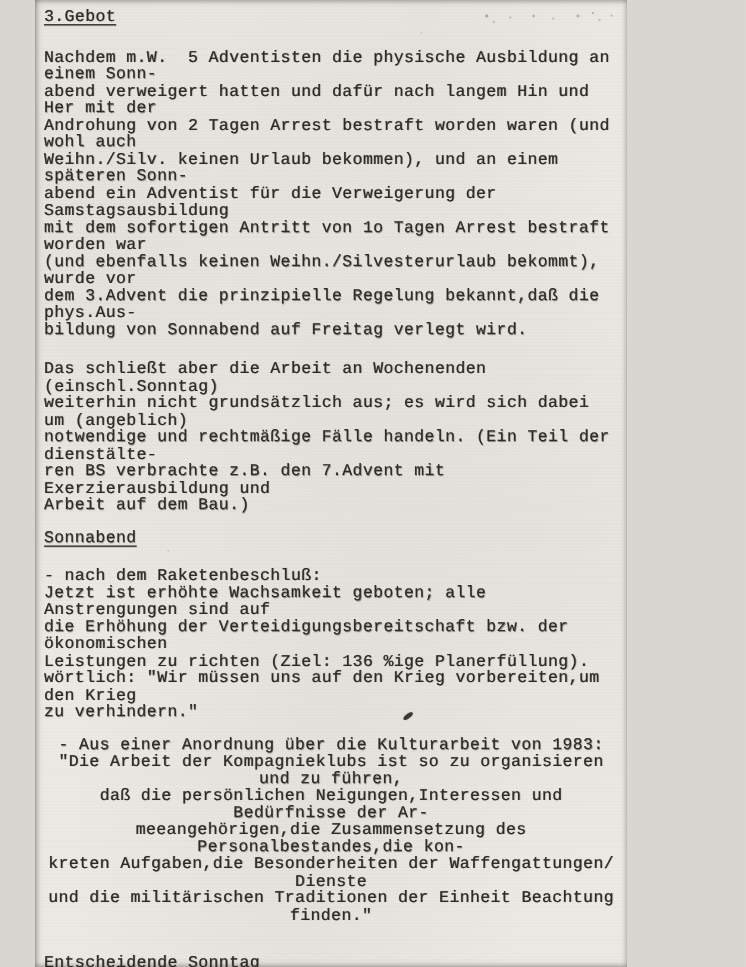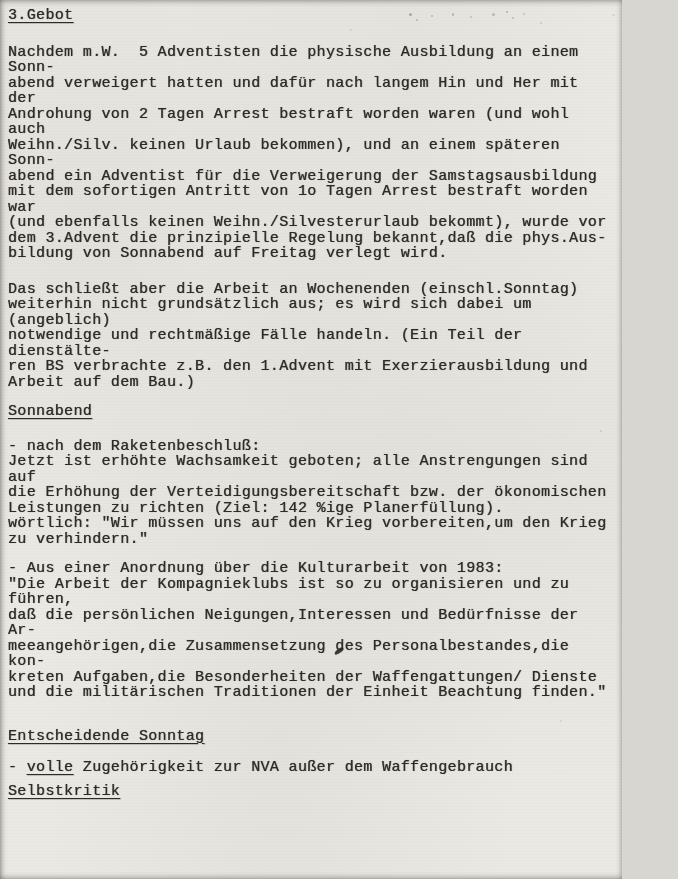--- a/index.html
+++ b/index.html
@@ -8,21 +8,21 @@
   }
   html, body {
     margin: 0;
     padding: 0;
     width: 678px;
     height: 879px;
     background: #d8d6d1;
   }
   .page {
     position: relative;
-    width: 622px;
+    width: 538px;
     height: 879px;
     box-sizing: border-box;
     padding: 8px 8px 0 8px;
     background:
       radial-gradient(ellipse at 15% 25%, rgba(120,114,104,0.07), transparent 42%),
       radial-gradient(ellipse at 82% 55%, rgba(110,104,94,0.06), transparent 46%),
       radial-gradient(ellipse at 45% 85%, rgba(104,98,88,0.06), transparent 50%),
       radial-gradient(ellipse at 65% 10%, rgba(104,98,88,0.05), transparent 40%),
       repeating-linear-gradient(0deg, rgba(60,55,48,0.015) 0 1px, transparent 1px 3px),
       var(--paper);
@@ -30,20 +30,21 @@
       inset 3px 0 7px -3px rgba(70,64,56,0.55),
       inset 0 3px 7px -3px rgba(70,64,56,0.40),
       inset -2px 0 6px -2px rgba(70,64,56,0.28),
       inset 0 -3px 6px -2px rgba(70,64,56,0.30);
     overflow: hidden;
     font-family: "Liberation Mono", "DejaVu Sans Mono", monospace;
     font-size: 15px;
     letter-spacing: 0.35px;
     line-height: 15.5px;
     color: var(--ink);
+    margin-left: 32px;
   }
   .text-layer {
     position: relative;
     filter: blur(0.22px);
   }
   .para, .heading {
     white-space: pre-wrap;
     margin: 0;
     text-shadow:
       0.5px 0.4px 0.7px rgba(46,42,37,0.55),
@@ -60,21 +61,21 @@
     text-decoration: underline;
     text-decoration-thickness: 1.4px;
     text-underline-offset: 3px;
   }
   
   .mb-21 { margin-bottom: 21px; }
   .mb-20 { margin-bottom: 20px; }
   .mb-19 { margin-bottom: 19px; }
   .mb-16 { margin-bottom: 16px; }
   .mb-14 { margin-bottom: 14px; }
-  .mb-28 { margin-bottom: 28px; }
+  .mb-28 { margin-bottom: 28px; text-align: center; }
   .mb-9  { margin-bottom: 9px; }
   .mb-8  { margin-bottom: 8px; }
   
   .speck {
     position: absolute;
     border-radius: 50%;
     background: #55504a;
   }
   .ink-blob {
     position: absolute;
@@ -122,30 +123,30 @@
 Androhung von 2 Tagen Arrest bestraft worden waren (und wohl auch
 Weihn./Silv. keinen Urlaub bekommen), und an einem späteren Sonn-
 abend ein Adventist für die Verweigerung der Samstagsausbildung
 mit dem sofortigen Antritt von 1o Tagen Arrest bestraft worden war
 (und ebenfalls keinen Weihn./Silvesterurlaub bekommt), wurde vor
 dem 3.Advent die prinzipielle Regelung bekannt,daß die phys.Aus-
 bildung von Sonnabend auf Freitag verlegt wird.</p>
       <p class="para mb-14">Das schließt aber die Arbeit an Wochenenden (einschl.Sonntag)
 weiterhin nicht grundsätzlich aus; es wird sich dabei um (angeblich)
 notwendige und rechtmäßige Fälle handeln. (Ein Teil der dienstälte-
-ren BS verbrachte z.B. den 1.Advent mit Exerzierausbildung und
+ren BS verbrachte z.B. den 7.Advent mit Exerzierausbildung und
 Arbeit auf dem Bau.)</p>
     </section>
 
     <section>
       <h2 class="heading mb-19">Sonnabend</h2>
       <p class="para mb-14">- nach dem Raketenbeschluß:
 Jetzt ist erhöhte Wachsamkeit geboten; alle Anstrengungen sind auf
 die Erhöhung der Verteidigungsbereitschaft bzw. der ökonomischen
-Leistungen zu richten (Ziel: 142 %ige Planerfüllung).
+Leistungen zu richten (Ziel: 136 %ige Planerfüllung).
 wörtlich: "Wir müssen uns auf den Krieg vorbereiten,um den Krieg
 zu verhindern."</p>
       <p class="para mb-28">- Aus einer Anordnung über die Kulturarbeit von 1983:
 "Die Arbeit der Kompagnieklubs ist so zu organisieren und zu führen,
 daß die persönlichen Neigungen,Interessen und Bedürfnisse der Ar-
 meeangehörigen,die Zusammensetzung des Personalbestandes,die kon-
 kreten Aufgaben,die Besonderheiten der Waffengattungen/ Dienste
 und die militärischen Traditionen der Einheit Beachtung finden."</p>
     </section>
 

